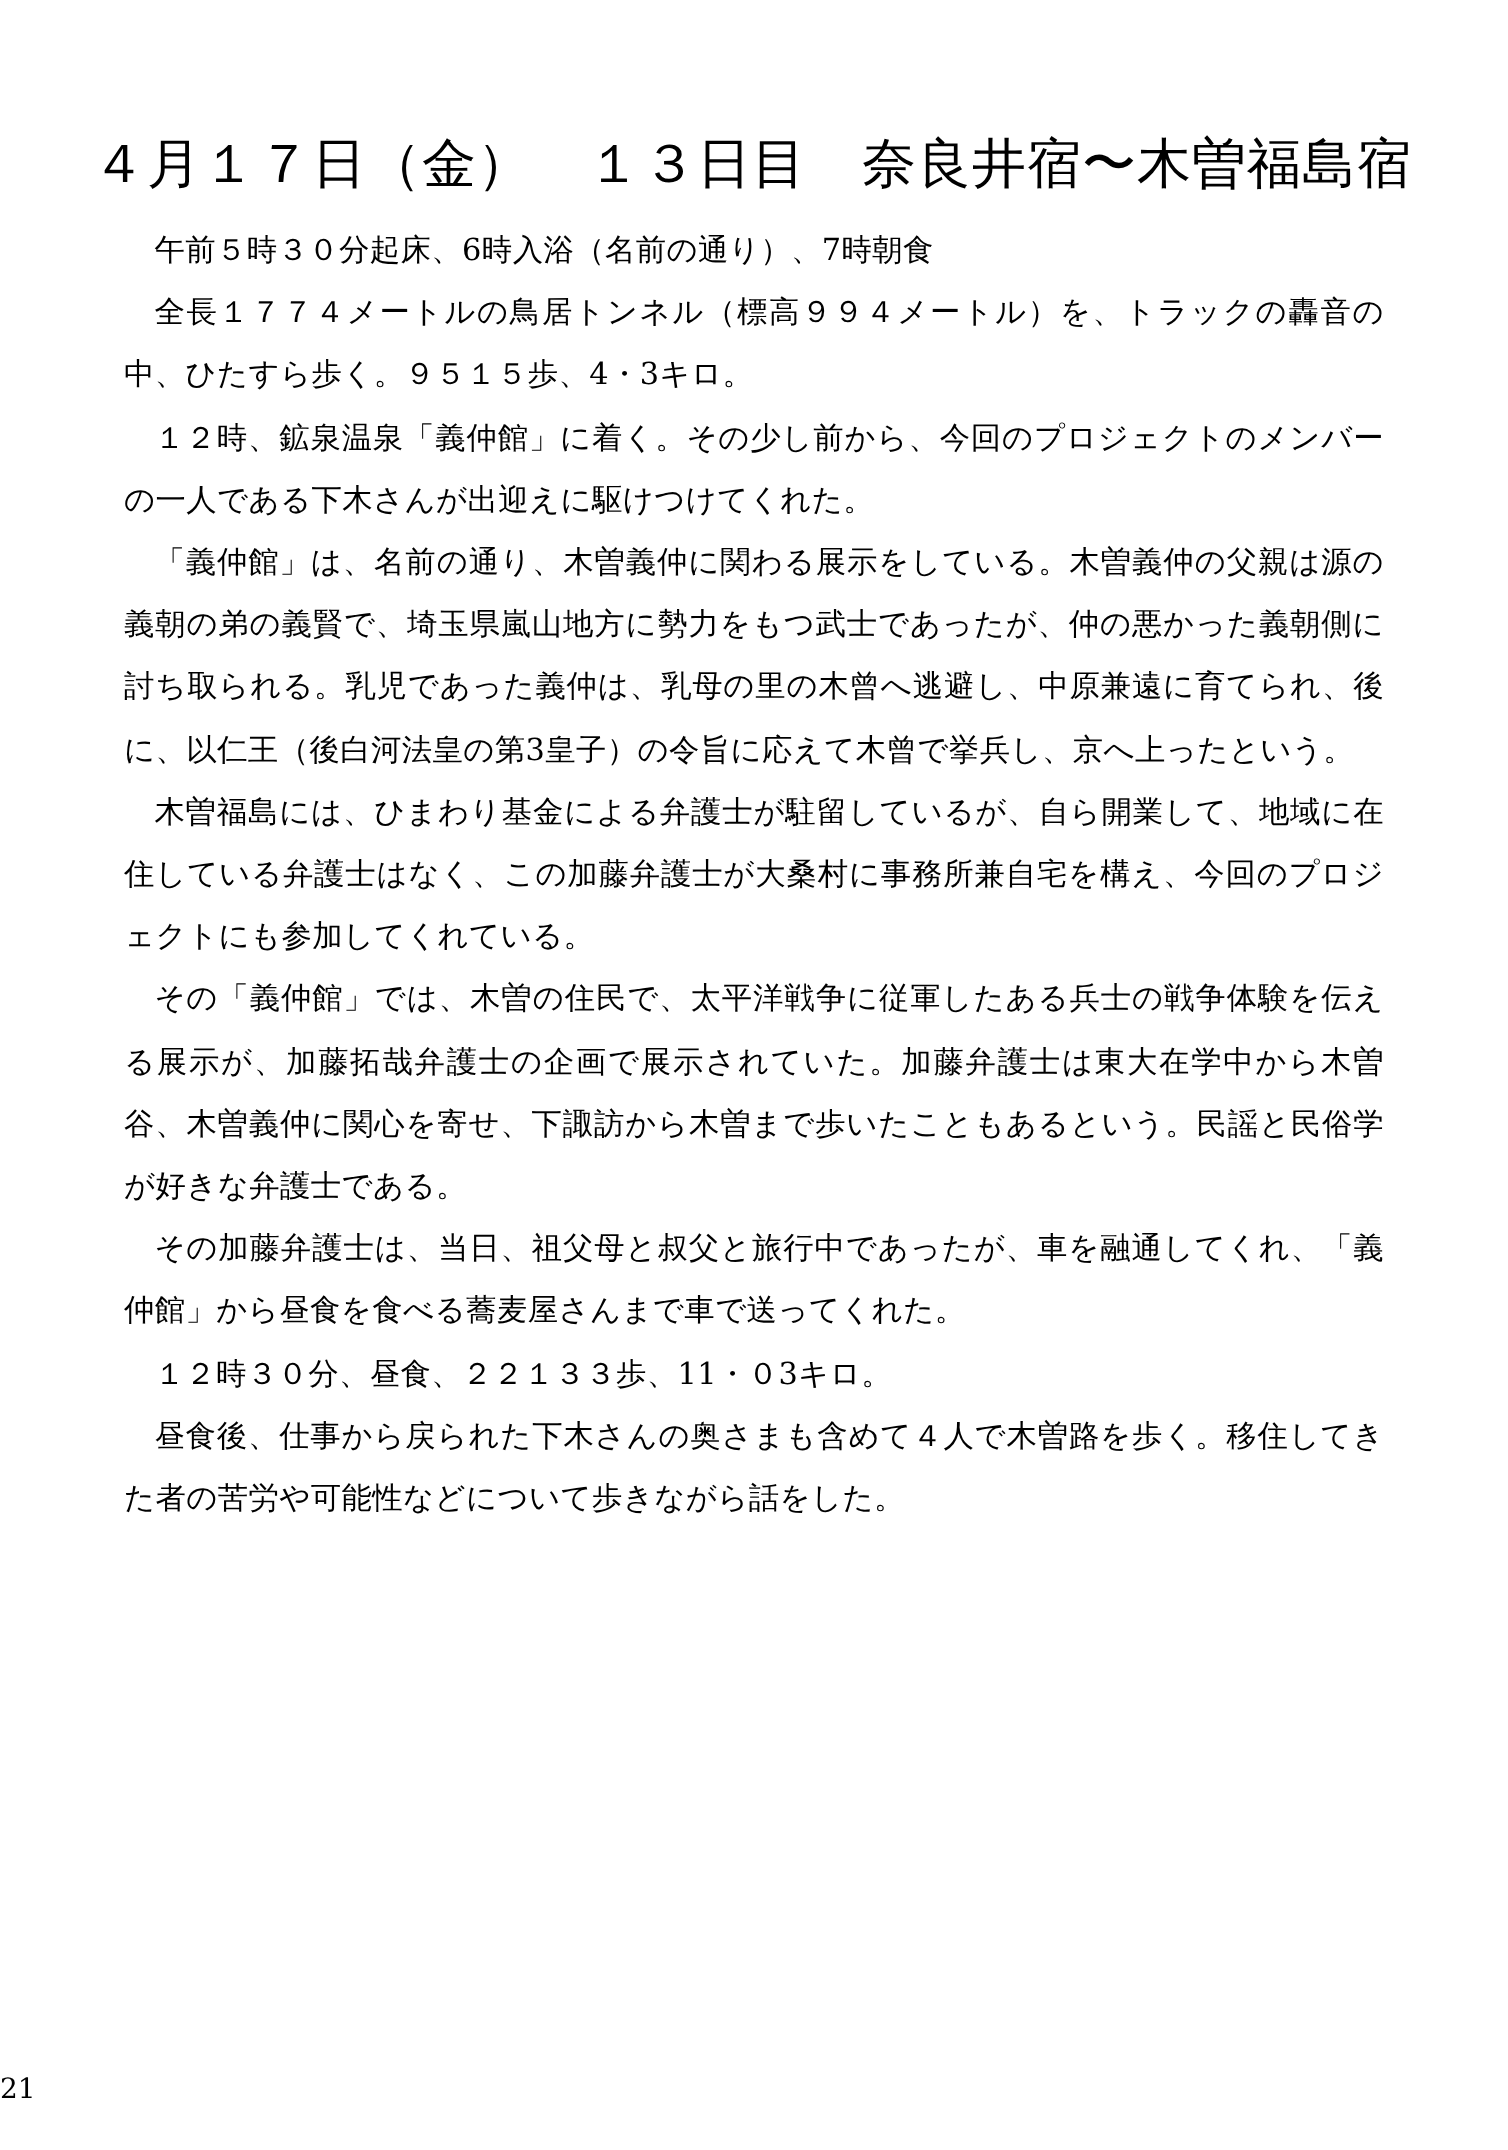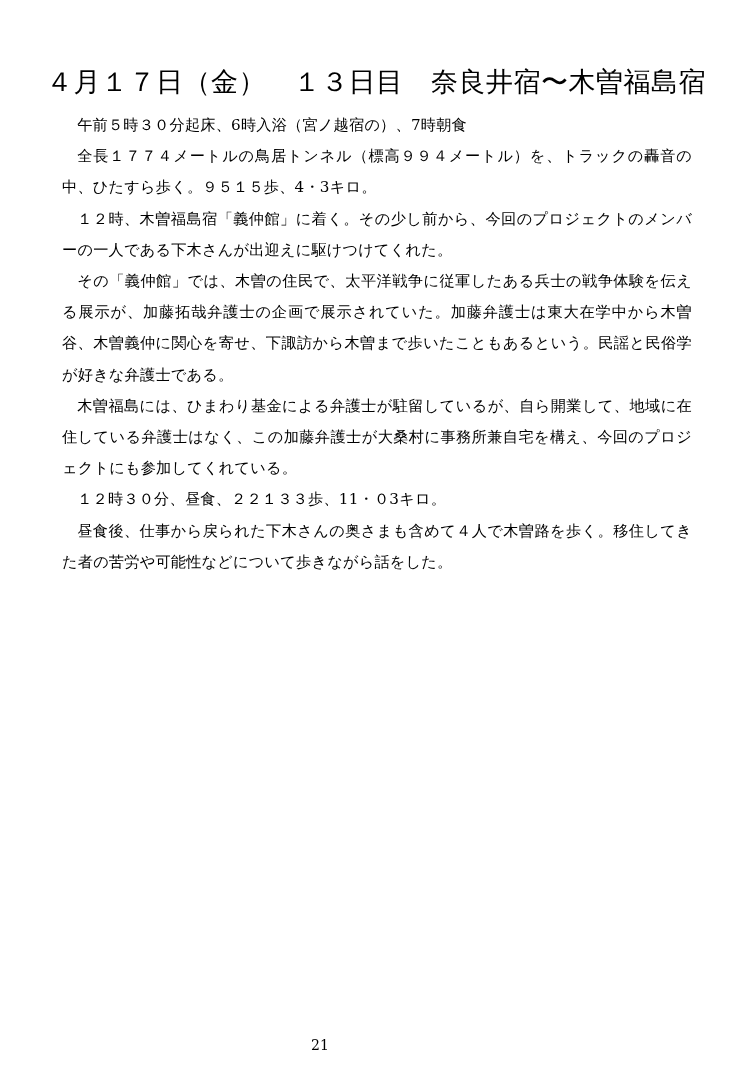--- a/index.html
+++ b/index.html
@@ -47,38 +47,39 @@
     margin: 0;
     text-indent: 1em;
     font-family: "DejaVu Serif", "Liberation Serif", serif;
     letter-spacing: 0.2px;
   }
   .page-number {
     position: absolute;
     bottom: 22px;
     left: 0;
     width: 640px;
-    text-align: center;
     font-size: 14px;
     font-family: "DejaVu Serif", "Liberation Serif", serif;
   }
 </style>
 </head>
 <body>
 
 <div class="page">
 
   <div class="doc-title">４月１７日（金）　１３日目　奈良井宿〜木曽福島宿</div>
 
   <div class="body-block">
-    <p class="para">午前５時３０分起床、6時入浴（宮ノ越宿の）、7時朝食</p>
+    <p class="para">午前５時３０分起床、6時入浴（名前の通り）、7時朝食</p>
     <p class="para">全長１７７４メートルの鳥居トンネル（標高９９４メートル）を、トラックの轟音の中、ひたすら歩く。９５１５歩、4・3キロ。</p>
-    <p class="para">１２時、木曽福島宿「義仲館」に着く。その少し前から、今回のプロジェクトのメンバーの一人である下木さんが出迎えに駆けつけてくれた。</p>
+    <p class="para">１２時、鉱泉温泉「義仲館」に着く。その少し前から、今回のプロジェクトのメンバーの一人である下木さんが出迎えに駆けつけてくれた。</p>
+    <p class="para">「義仲館」は、名前の通り、木曽義仲に関わる展示をしている。木曽義仲の父親は源の義朝の弟の義賢で、埼玉県嵐山地方に勢力をもつ武士であったが、仲の悪かった義朝側に討ち取られる。乳児であった義仲は、乳母の里の木曾へ逃避し、中原兼遠に育てられ、後に、以仁王（後白河法皇の第3皇子）の令旨に応えて木曾で挙兵し、京へ上ったという。</p>
+    <p class="para">木曽福島には、ひまわり基金による弁護士が駐留しているが、自ら開業して、地域に在住している弁護士はなく、この加藤弁護士が大桑村に事務所兼自宅を構え、今回のプロジェクトにも参加してくれている。</p>
     <p class="para">その「義仲館」では、木曽の住民で、太平洋戦争に従軍したある兵士の戦争体験を伝える展示が、加藤拓哉弁護士の企画で展示されていた。加藤弁護士は東大在学中から木曽谷、木曽義仲に関心を寄せ、下諏訪から木曽まで歩いたこともあるという。民謡と民俗学が好きな弁護士である。</p>
-    <p class="para">木曽福島には、ひまわり基金による弁護士が駐留しているが、自ら開業して、地域に在住している弁護士はなく、この加藤弁護士が大桑村に事務所兼自宅を構え、今回のプロジェクトにも参加してくれている。</p>
+    <p class="para">その加藤弁護士は、当日、祖父母と叔父と旅行中であったが、車を融通してくれ、「義仲館」から昼食を食べる蕎麦屋さんまで車で送ってくれた。</p>
     <p class="para">１２時３０分、昼食、２２１３３歩、11・０3キロ。</p>
     <p class="para">昼食後、仕事から戻られた下木さんの奥さまも含めて４人で木曽路を歩く。移住してきた者の苦労や可能性などについて歩きながら話をした。</p>
 
   </div>
 
   <div class="page-number">21</div>
 
 </div>
 
 </body></html>

